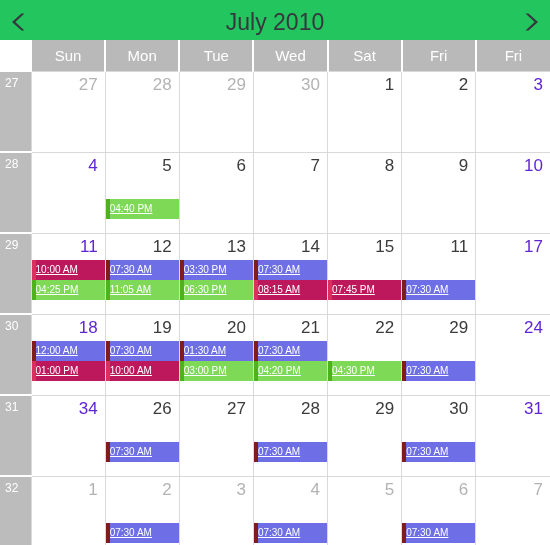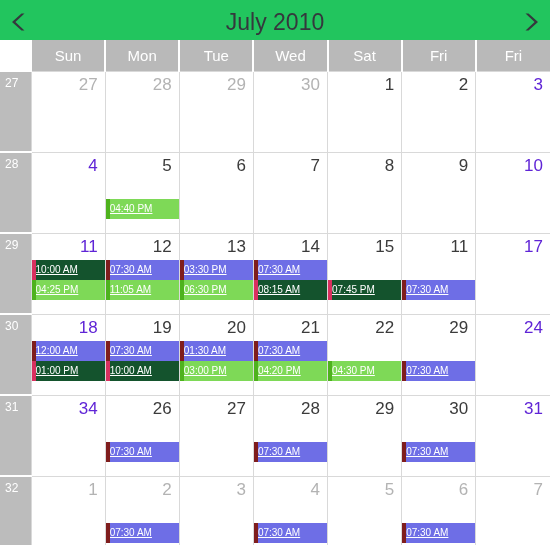--- a/index.html
+++ b/index.html
@@ -129,21 +129,21 @@
     font-size: 10px;
     box-sizing: border-box;
     white-space: nowrap;
     overflow: hidden;
     cursor: pointer;
     text-decoration: underline;
   }
   .ev-spacer {
     height: 20px;
   }
-  .ev.pink  { background: #14532d; border-left: 4px solid #d9305f; }
+  .ev.pink  { background: #be185d; border-left: 4px solid #d9305f; }
   .ev.green { background: #7ed957; border-left: 4px solid #4eb21d; }
   .ev.blue  { background: #6e6ee6; border-left: 4px solid #7f1d1d; }
 </style>
 </head>
 <body>
 
 <div class="titlebar">
   <div class="nav-arrow nav-prev">
     <span>
       <svg width="22" height="22" viewBox="0 0 22 22" aria-hidden="true">

